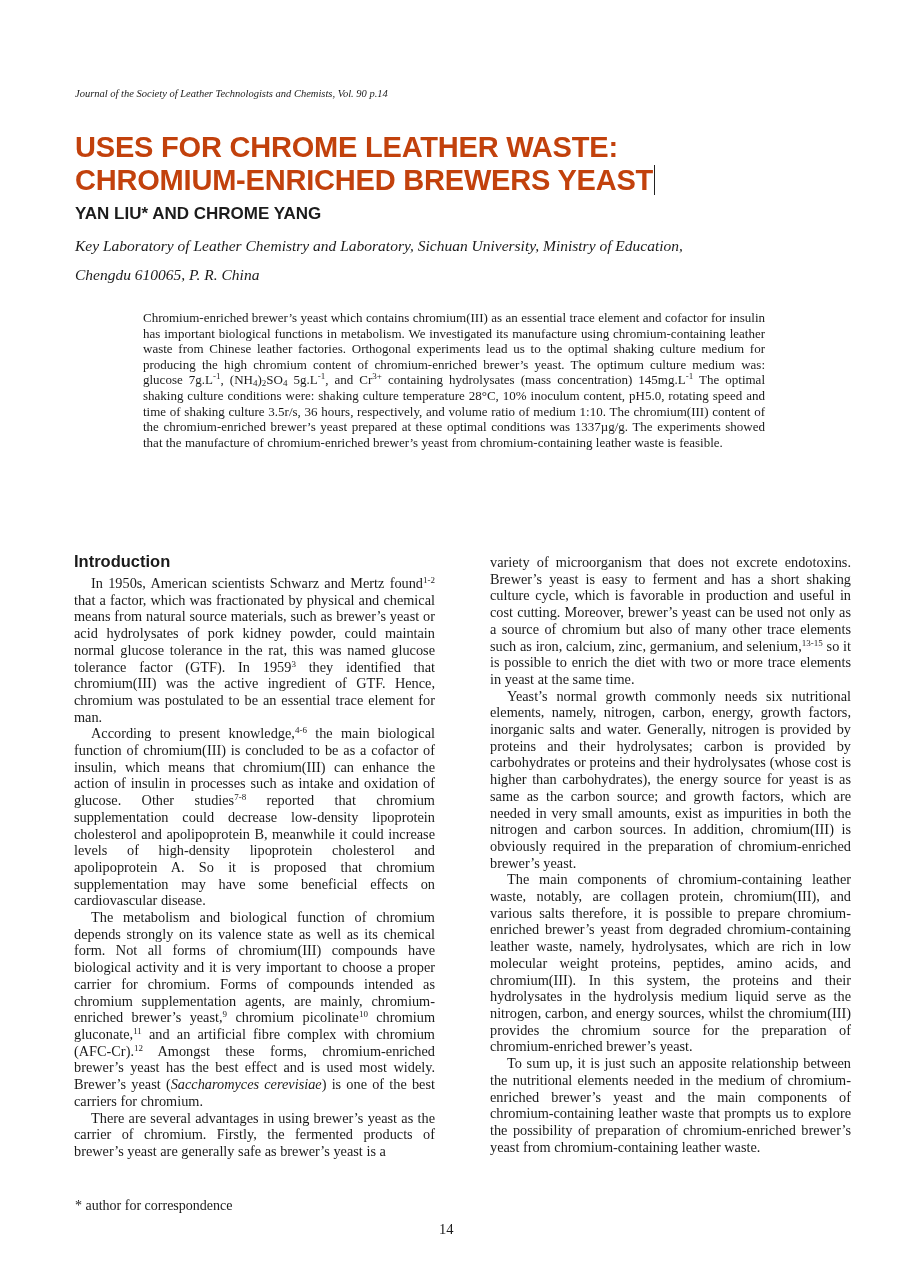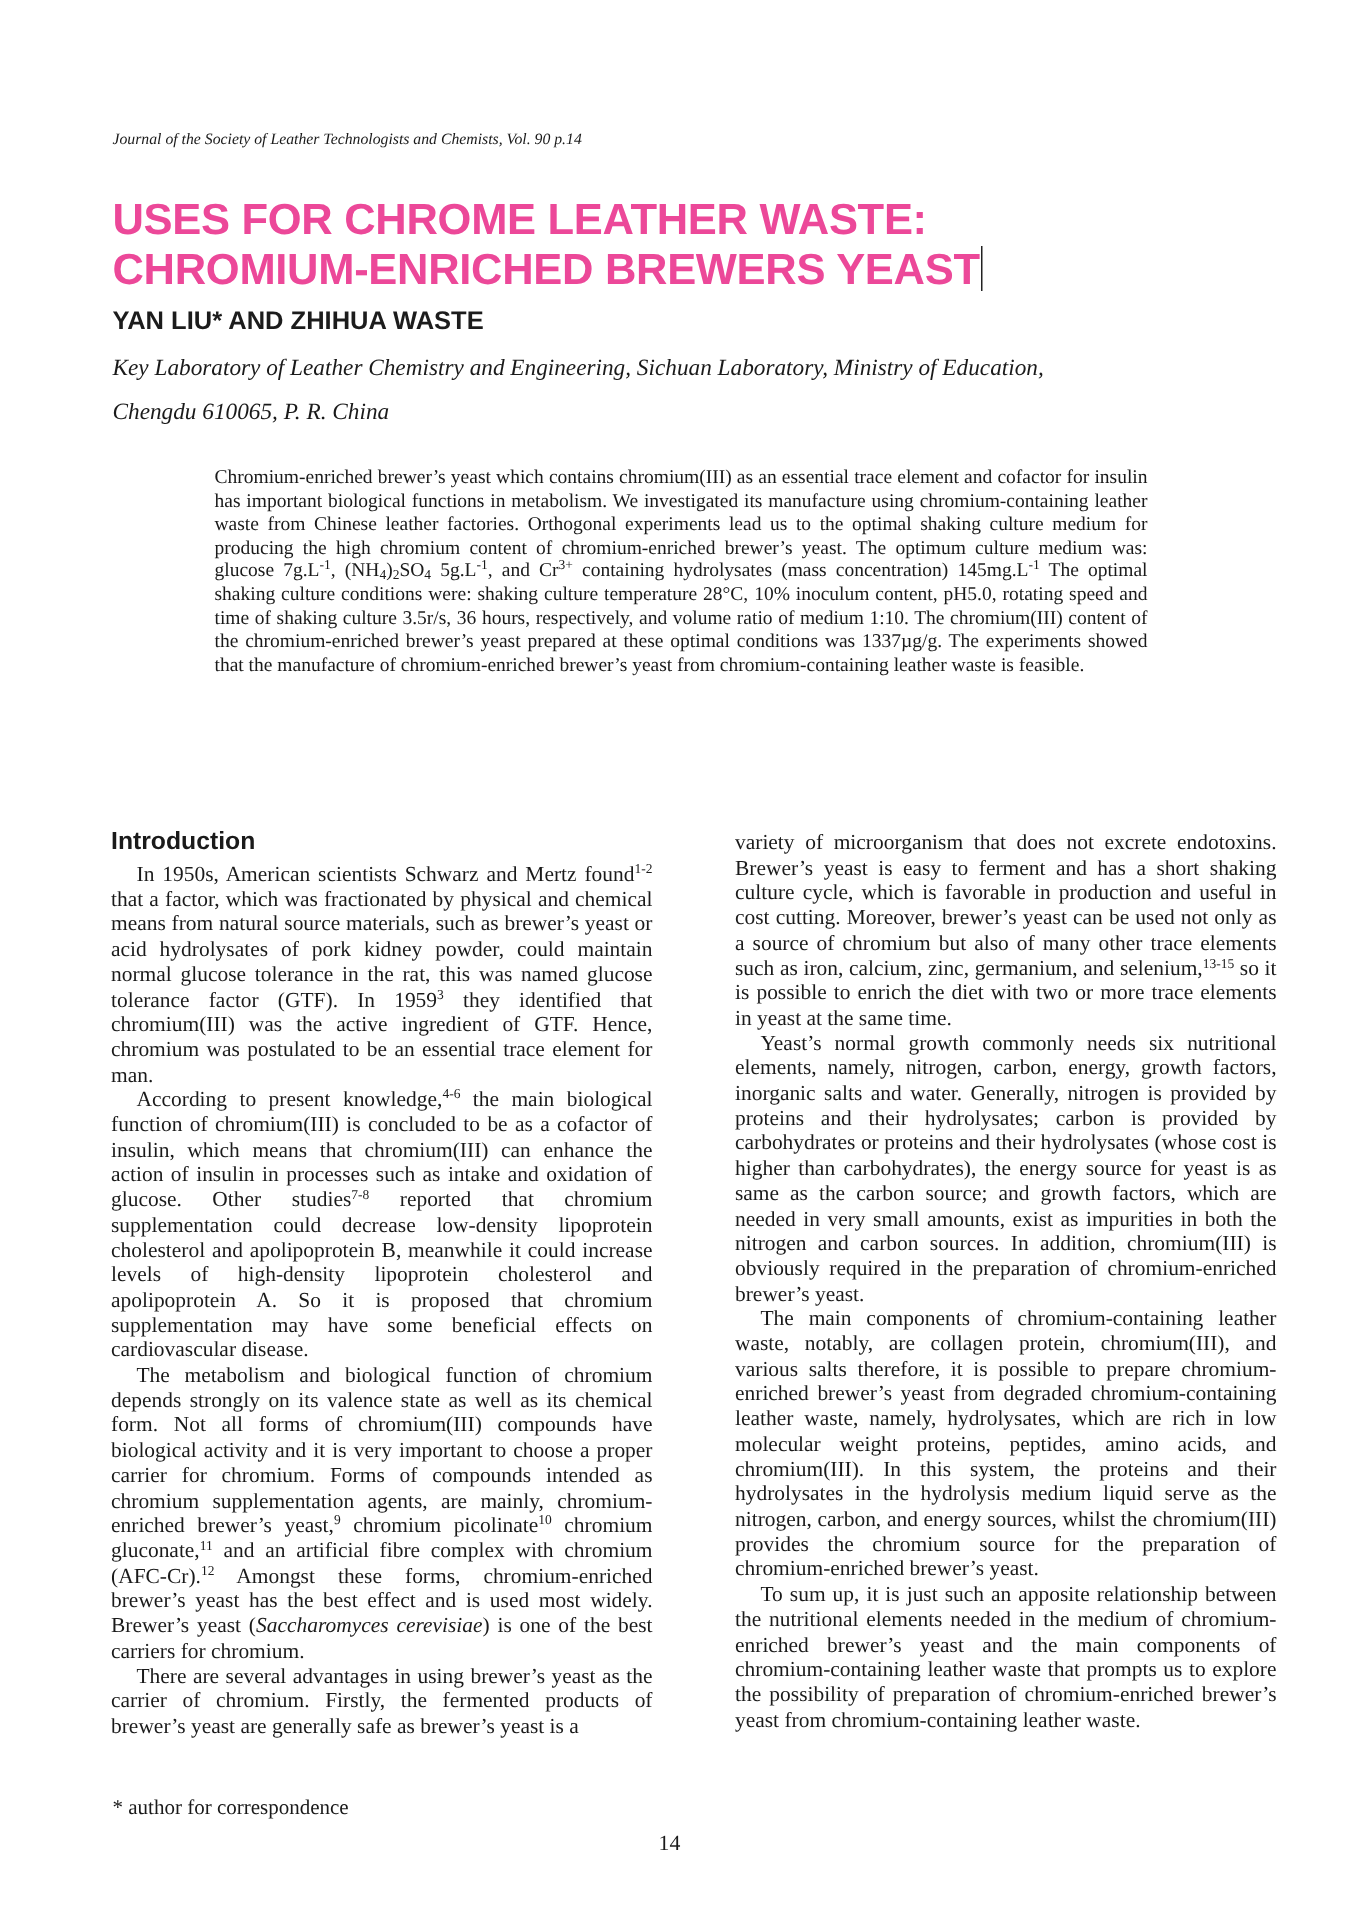--- a/index.html
+++ b/index.html
@@ -3,21 +3,21 @@
 <meta charset="utf-8">
 <style>
   html, body { margin: 0; padding: 0; background: #ffffff; }
   body { width: 905px; height: 1282px; position: relative; overflow: hidden; color: #1a1a1a; }
   .page { position: absolute; left: 0; top: 0; width: 905px; height: 1282px; background: #fff; }
   .serif { font-family: "Liberation Serif", "DejaVu Serif", serif; }
   .sans { font-family: "Liberation Sans", "DejaVu Sans", sans-serif; }
 
   .running-head { position: absolute; left: 75px; top: 88px; font-size: 10.5px; font-style: italic; }
 
-  .title { position: absolute; left: 75px; top: 131px; font-size: 29px; font-weight: bold; line-height: 33px; letter-spacing: -0.2px; color: #ec4899; }
+  .title { position: absolute; left: 75px; top: 131px; font-size: 29px; font-weight: bold; line-height: 33px; letter-spacing: -0.2px; color: #c2410c; }
   .title-line { display: block; white-space: nowrap; }
   .caret { display: inline-block; width: 1px; height: 30px; background: #222; vertical-align: -5px; margin-left: 1px; }
 
   .authors { position: absolute; left: 75px; top: 204px; font-size: 17px; font-weight: bold; color: #1c1c1c; }
   .affil { position: absolute; left: 75px; font-size: 15.5px; font-style: italic; }
   .affil.l1 { top: 237px; }
   .affil.l2 { top: 266px; }
 
   .summary { position: absolute; left: 143px; top: 310px; width: 622px; font-size: 13px; line-height: 15.6px; text-align: justify; }
   .summary h3 { margin: 0; font-size: 13.5px; font-weight: bold; line-height: 15px; }
@@ -40,22 +40,22 @@
 
 <div class="page">
 
   <div class="running-head serif">Journal of the Society of Leather Technologists and Chemists, Vol. 90 p.14</div>
 
   <h1 class="title sans" style="margin:0;">
     <span class="title-line">USES FOR CHROME LEATHER WASTE:</span>
     <span class="title-line"><span>CHROMIUM-ENRICHED BREWERS YEAST</span><span class="caret"></span></span>
   </h1>
 
-  <div class="authors sans">YAN LIU* AND ZHIHUA WASTE</div>
-  <div class="affil l1 serif">Key Laboratory of Leather Chemistry and Engineering, Sichuan Laboratory, Ministry of Education,</div>
+  <div class="authors sans">YAN LIU* AND CHROME YANG</div>
+  <div class="affil l1 serif">Key Laboratory of Leather Chemistry and Laboratory, Sichuan University, Ministry of Education,</div>
   <div class="affil l2 serif">Chengdu 610065, P. R. China</div>
 
   <section class="summary serif">
     <p><span>Chromium-enriched brewer’s yeast which contains chromium(III) as an essential trace element and cofactor for insulin has important biological functions in metabolism. We investigated its manufacture using chromium-containing leather waste from Chinese leather factories. Orthogonal experiments lead us to the optimal shaking culture medium for producing the high chromium content of chromium-enriched brewer’s yeast. The optimum culture medium was: glucose 7g.L</span><sup>-1</sup><span>, (NH</span><sub>4</sub><span>)</span><sub>2</sub><span>SO</span><sub>4</sub><span> 5g.L</span><sup>-1</sup><span>, and Cr</span><sup>3+</sup><span> containing hydrolysates (mass concentration) 145mg.L</span><sup>-1</sup><span> The optimal shaking culture conditions were: shaking culture temperature 28°C, 10% inoculum content, pH5.0, rotating speed and time of shaking culture 3.5r/s, 36 hours, respectively, and volume ratio of medium 1:10. The chromium(III) content of the chromium-enriched brewer’s yeast prepared at these optimal conditions was 1337µg/g. The experiments showed that the manufacture of chromium-enriched brewer’s yeast from chromium-containing leather waste is feasible.</span></p>
   </section>
 
   <div class="col left serif">
     <h2 class="sans">Introduction</h2>
     <p><span>In 1950s, American scientists Schwarz and Mertz found</span><sup>1-2</sup><span> that a factor, which was fractionated by physical and chemical means from natural source materials, such as brewer’s yeast or acid hydrolysates of pork kidney powder, could maintain normal glucose tolerance in the rat, this was named glucose tolerance factor (GTF). In 1959</span><sup>3</sup><span> they identified that chromium(III) was the active ingredient of GTF. Hence, chromium was postulated to be an essential trace element for man.</span></p>
     <p><span>According to present knowledge,</span><sup>4-6</sup><span> the main biological function of chromium(III) is concluded to be as a cofactor of insulin, which means that chromium(III) can enhance the action of insulin in processes such as intake and oxidation of glucose. Other studies</span><sup>7-8</sup><span> reported that chromium supplementation could decrease low-density lipoprotein cholesterol and apolipoprotein B, meanwhile it could increase levels of high-density lipoprotein cholesterol and apolipoprotein A. So it is proposed that chromium supplementation may have some beneficial effects on cardiovascular disease.</span></p>

